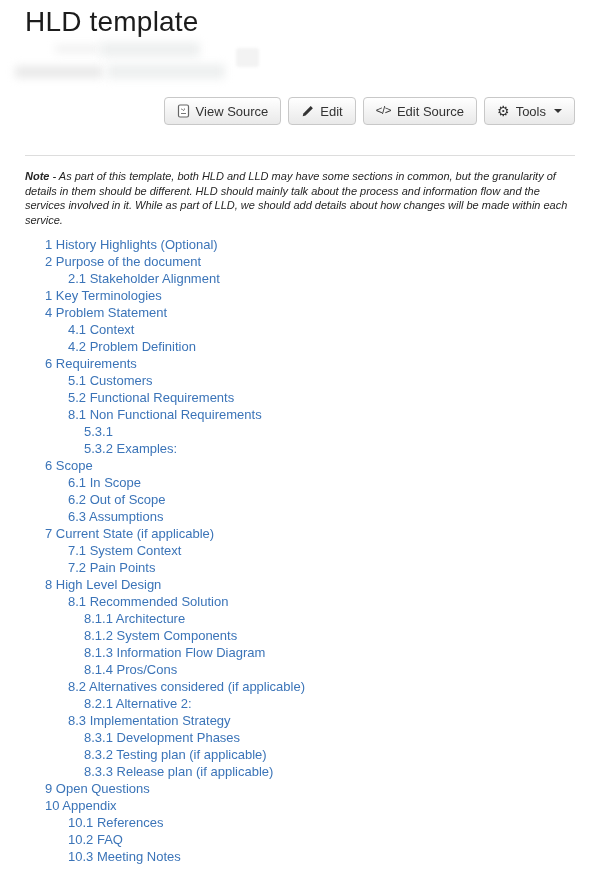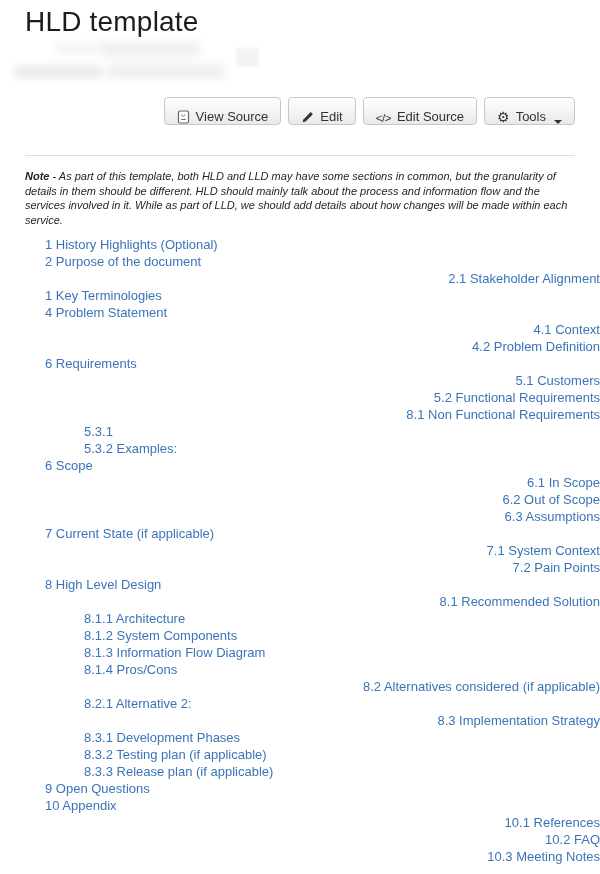--- a/index.html
+++ b/index.html
@@ -29,21 +29,21 @@
   .blur-a1{left:55px;top:45px;width:45px;height:8px;background:#f1f1f1;}
   .blur-a2{left:100px;top:42px;width:100px;height:15px;background:#eef0f0;}
   .blur-sq{left:236px;top:48px;width:23px;height:19px;background:#f3f3f3;filter:blur(1.5px);border-radius:3px;}
   .blur-b1{left:15px;top:66px;width:88px;height:12px;background:#e9e9e9;}
   .blur-b2{left:107px;top:64px;width:118px;height:15px;background:#eef0f0;}
   .toolbar{
     position:absolute;top:97px;right:25px;
     display:flex;gap:7px;align-items:center;
   }
   .btn{
-    display:inline-flex;align-items:flex-end;gap:6px;
+    display:inline-flex;align-items:center;gap:6px;
     height:28px;padding:0 12px;
     font-family:inherit;font-size:13px;color:var(--button-text);
     background:linear-gradient(#ffffff,#e9e9e9);
     border:1px solid var(--button-border);border-radius:4px;
     cursor:pointer;white-space:nowrap;
   }
   .btn .ic{display:inline-flex;align-items:center;line-height:0;}
   .glyph-code{font-size:11.5px;letter-spacing:-.5px;color:#333;line-height:1;}
   .glyph-gear{font-family:"DejaVu Sans",sans-serif;font-size:14px;line-height:1;color:#333;}
   .caret{
@@ -61,21 +61,21 @@
     font-style:italic;font-size:11px;line-height:1.33;
     color:var(--note-text);
   }
   .note b{font-weight:700;}
   
   .toc{
     list-style:none;margin:8px 0 0 0;padding:0 0 0 45px;
     font-size:13px;line-height:17px;
   }
   .toc li{white-space:nowrap;}
-  .toc li.lvl-2{margin-left:23px;text-align:right;}
+  .toc li.lvl-2{margin-left:23px;}
   .toc li.lvl-3{margin-left:39px;}
   .toc a{color:var(--link-blue);text-decoration:none;cursor:pointer;}
 </style>
 </head>
 <body>
 
 <div class="header">
   <h1 class="page-title">HLD template</h1>
 
   <div class="blur blur-a1"></div>

